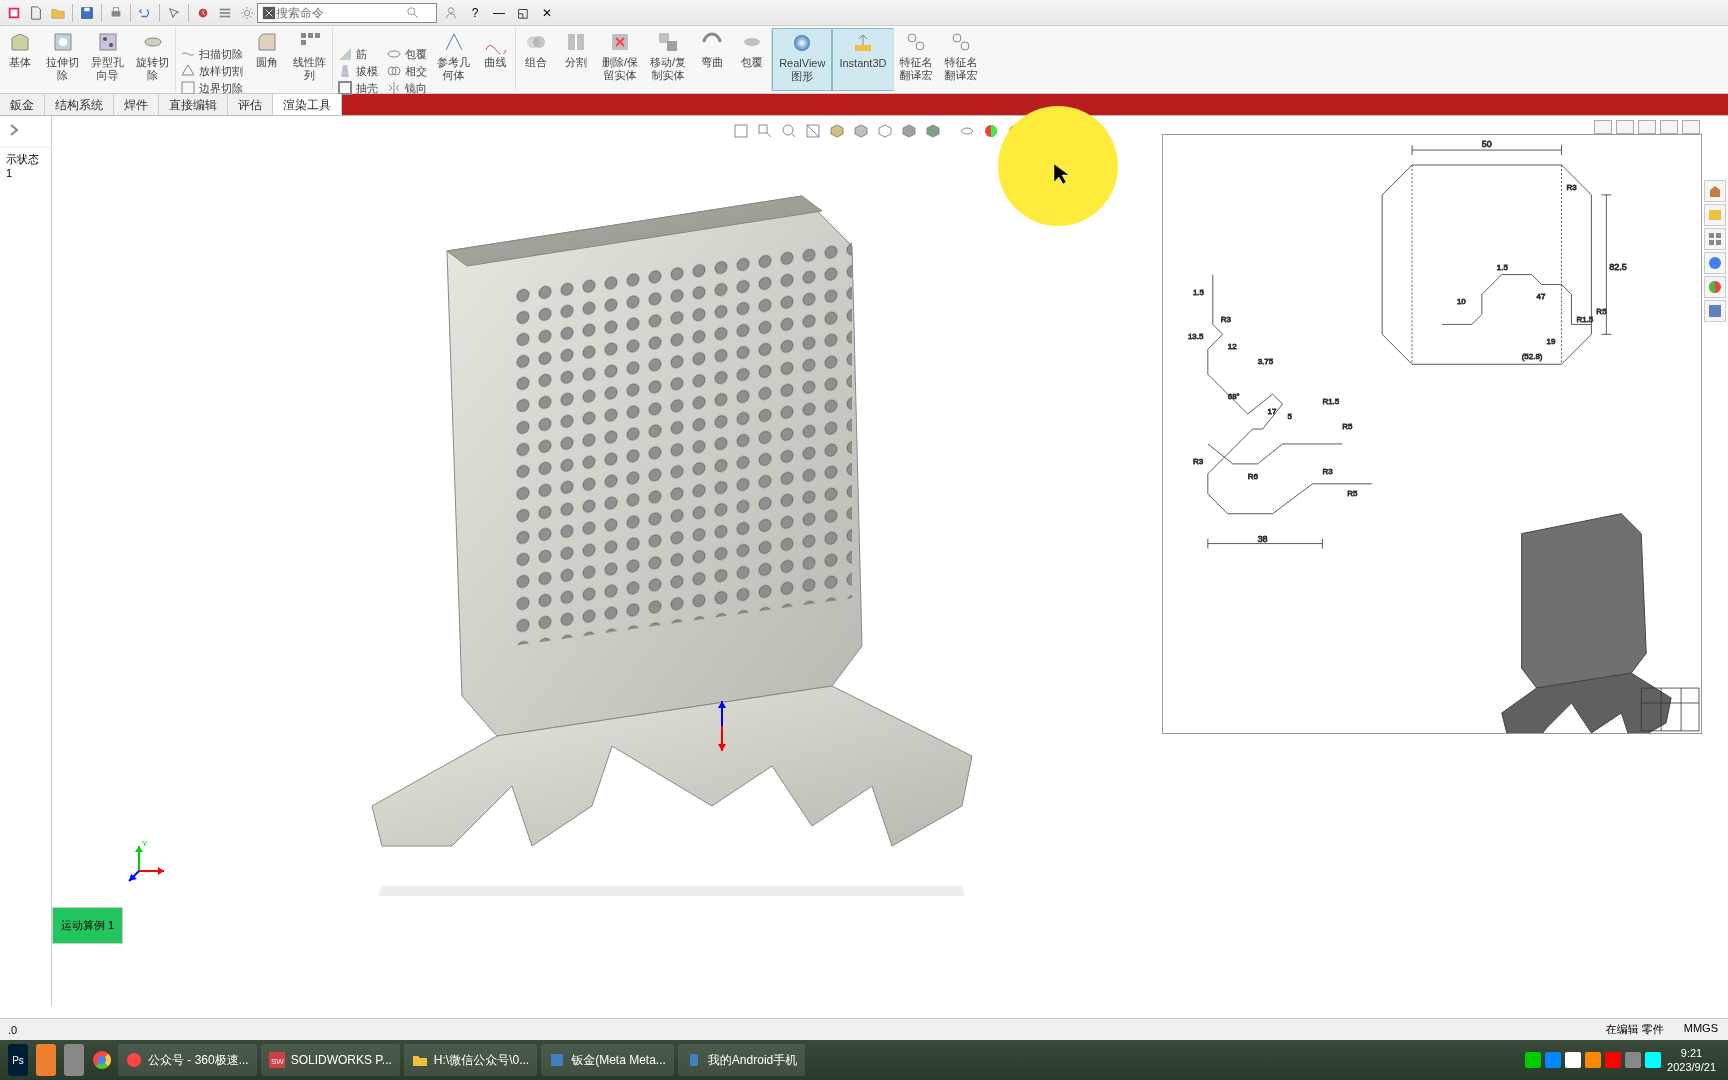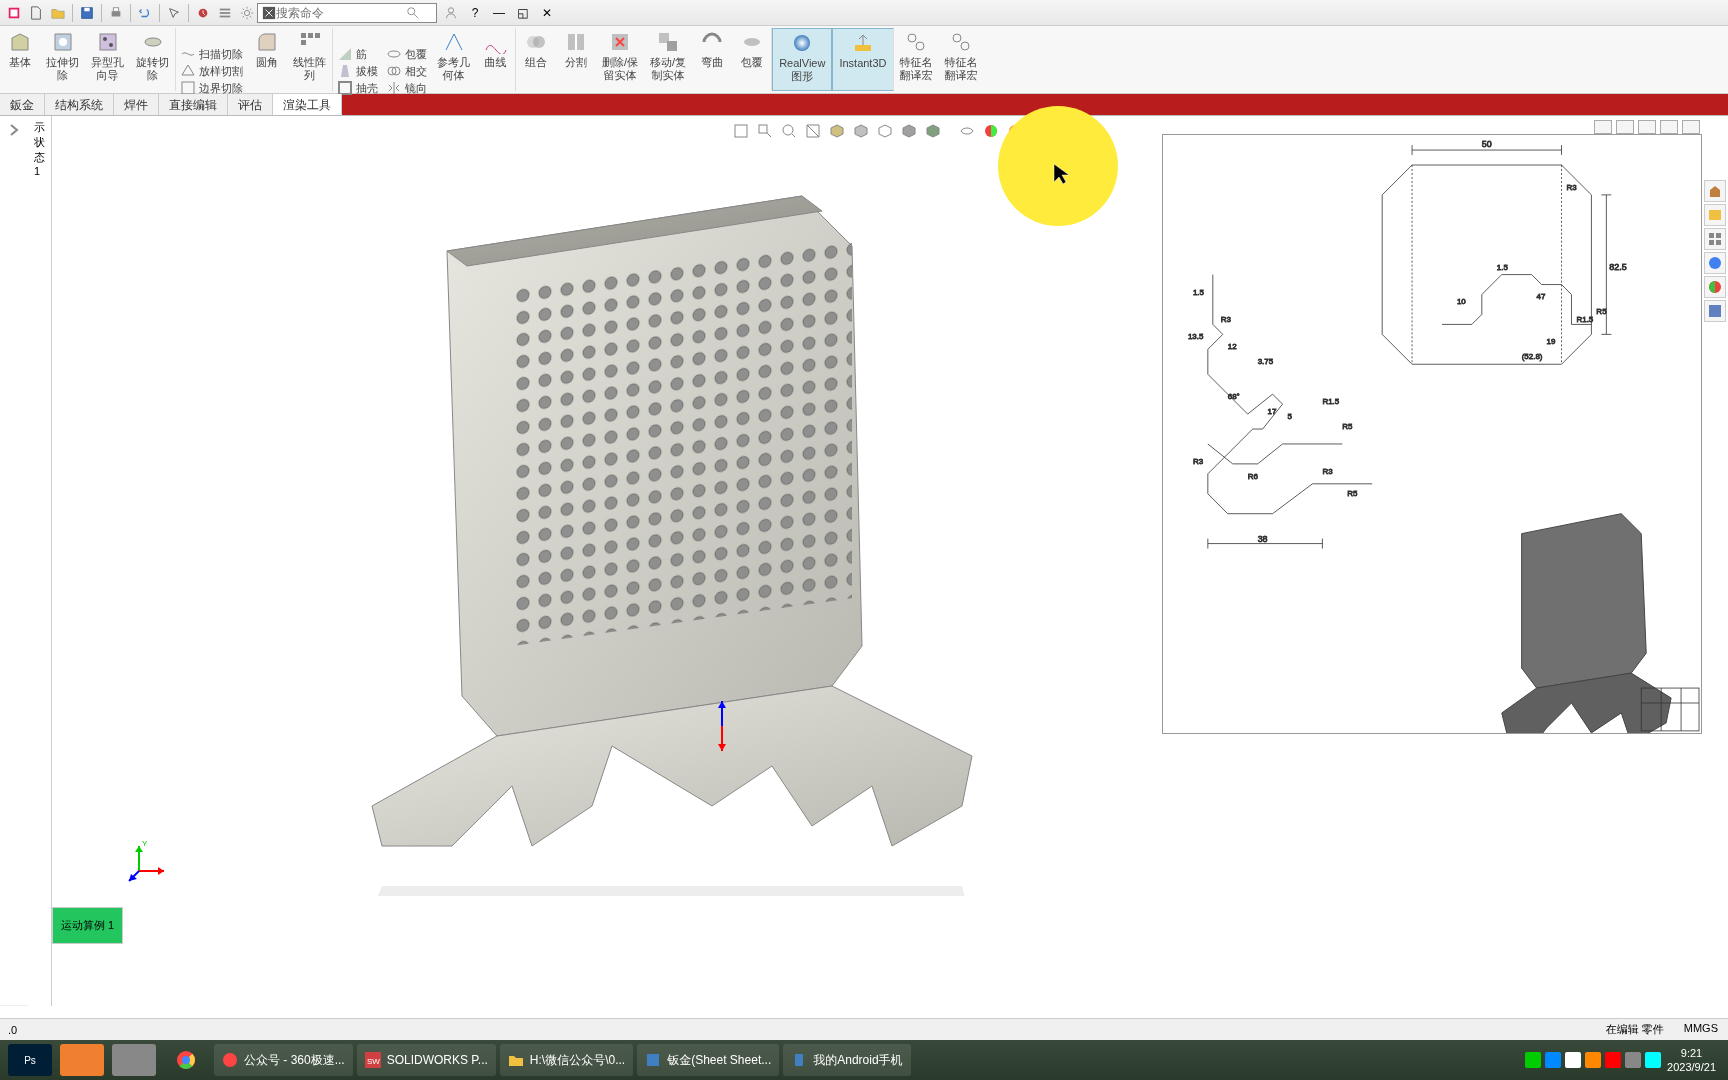--- a/index.html
+++ b/index.html
@@ -27,21 +27,21 @@
 .ribbon-stack-item svg { width: 16px; height: 16px; flex-shrink: 0; }
 .ribbon-highlight { background: #d0e8f0; border: 1px solid #88b8cc; }
 
 
 .tabs { height: 22px; background: #b91c1c; border-bottom: 1px solid #bbb; display: flex; }
 .tab { padding: 3px 10px; font-size: 12px; color: #333; border-right: 1px solid #ccc; background: #f0f0f0; }
 .tab.active { background: #fff; border-bottom: 1px solid #fff; }
 
 
 .main { position: relative; height: 890px; display: flex; }
-.side-panel { width: 52px; background: #fff; border-right: 1px solid #ccc; display: flex; }
+.side-panel { width: 52px; background: #fff; border-right: 1px solid #ccc; display: flex; flex-direction: column; }
 .side-panel .tree-top { padding: 6px; border-bottom: 1px solid #eee; }
 .side-panel .chev { width: 16px; height: 16px; }
 .side-panel .item { font-size: 11px; padding: 4px 6px; text-align: left; }
 
 .viewport { flex: 1; position: relative; background: #fff; }
 .heads-up { position: absolute; top: 4px; left: 50%; transform: translateX(-50%); display: flex; gap: 2px; }
 .heads-up .btn { width: 22px; height: 22px; display: flex; align-items: center; justify-content: center; }
 .heads-up svg { width: 16px; height: 16px; }
 
 
@@ -68,21 +68,21 @@
 
 
 .status { position: absolute; bottom: 40px; left: 0; right: 0; height: 22px; background: #f0f0f0; border-top: 1px solid #ccc; display: flex; align-items: center; font-size: 11px; }
 .status-left { padding: 0 8px; }
 .status-right { margin-left: auto; display: flex; gap: 20px; padding: 0 10px; }
 
 .motion-tab { position: absolute; bottom: 62px; left: 0; font-size: 11px; background: #22c55e; border: 1px solid #ccc; padding: 10px 8px; }
 
 
 .taskbar { position: absolute; bottom: 0; left: 0; right: 0; height: 40px; background: linear-gradient(#3a4a3a,#2a3a2a); display: flex; align-items: center; padding: 0 4px; }
-.taskbar .tb-icon { width: 44px; height: 32px; margin: 0 4px; border-radius: 3px; display: flex; align-items: center; justify-content: center; color: #fff; font-size: 10px; }
+.taskbar .tb-icon { width: 20px; height: 32px; margin: 0 4px; border-radius: 3px; display: flex; align-items: center; justify-content: center; color: #fff; font-size: 10px; }
 .taskbar .tb-app { height: 32px; padding: 0 8px; display: flex; align-items: center; gap: 6px; color: #fff; font-size: 12px; border-radius: 3px; background: rgba(255,255,255,0.1); margin: 0 2px; max-width: 180px; }
 .taskbar .tb-app span { white-space: nowrap; overflow: hidden; text-overflow: ellipsis; }
 .taskbar .tray { margin-left: auto; display: flex; align-items: center; gap: 6px; color: #fff; font-size: 11px; padding-right: 8px; }
 .tray-icons { display: flex; gap: 4px; }
 .tray-icons .ti { width: 16px; height: 16px; border-radius: 2px; }
 .clock { text-align: center; line-height: 14px; }
 
 
 .vp-ctrl { position: absolute; top: 4px; right: 28px; display: flex; gap: 4px; }
 .vp-ctrl .btn { width: 18px; height: 14px; border: 1px solid #aaa; background: #f5f5f5; }
@@ -678,21 +678,21 @@
   <div class="tb-app">
       <svg width="16" height="16" viewBox="0 0 16 16">
         <path d="M1 4h5l2 2h7v8H1z" fill="#f0c040"></path>
       </svg>
       <span>H:\微信公众号\0...</span>
     </div>
   <div class="tb-app">
       <svg width="16" height="16" viewBox="0 0 16 16">
         <rect x="2" y="2" width="12" height="12" fill="#4080c0"></rect>
       </svg>
-      <span>钣金(Sheet Sheet...</span>
+      <span>钣金(Meta Meta...</span>
     </div>
   <div class="tb-app">
       <svg width="16" height="16" viewBox="0 0 16 16">
         <rect x="4" y="2" width="8" height="12" rx="1" fill="#4080c0"></rect>
       </svg>
       <span>我的Android手机</span>
     </div>
   <div class="tray">
     <div class="tray-icons">
       <div class="ti" style="background:#0c0"></div>

